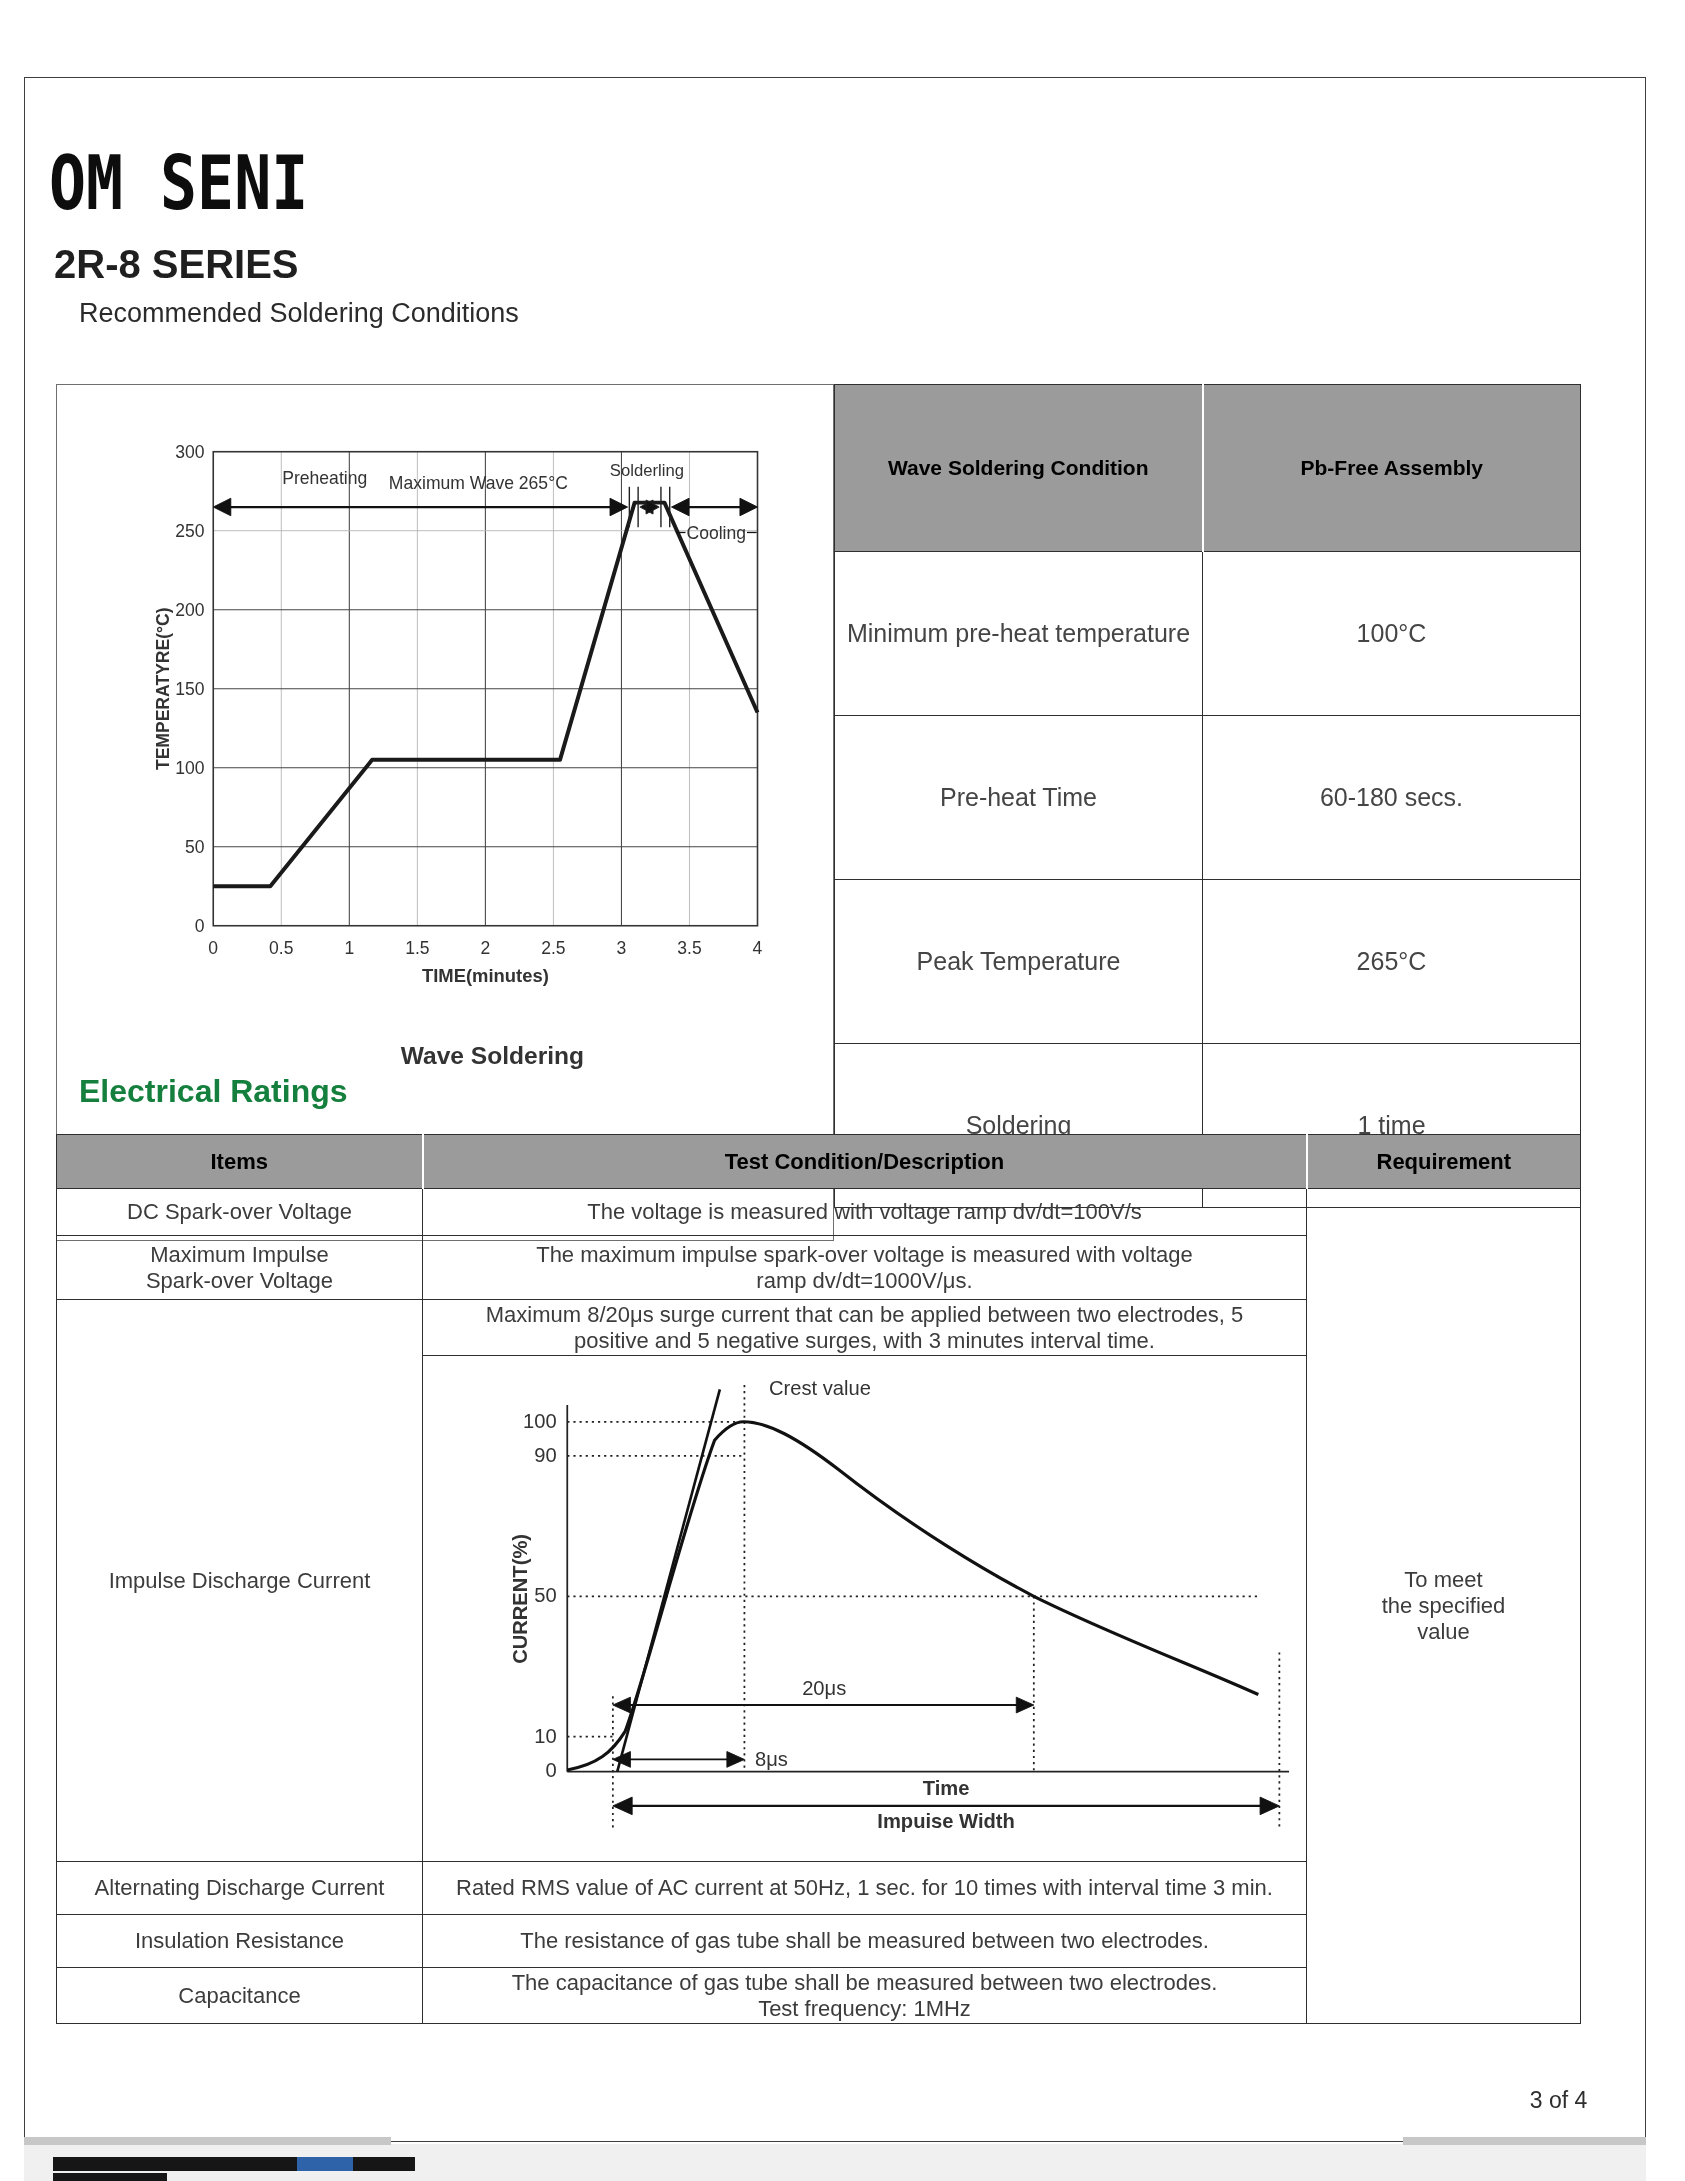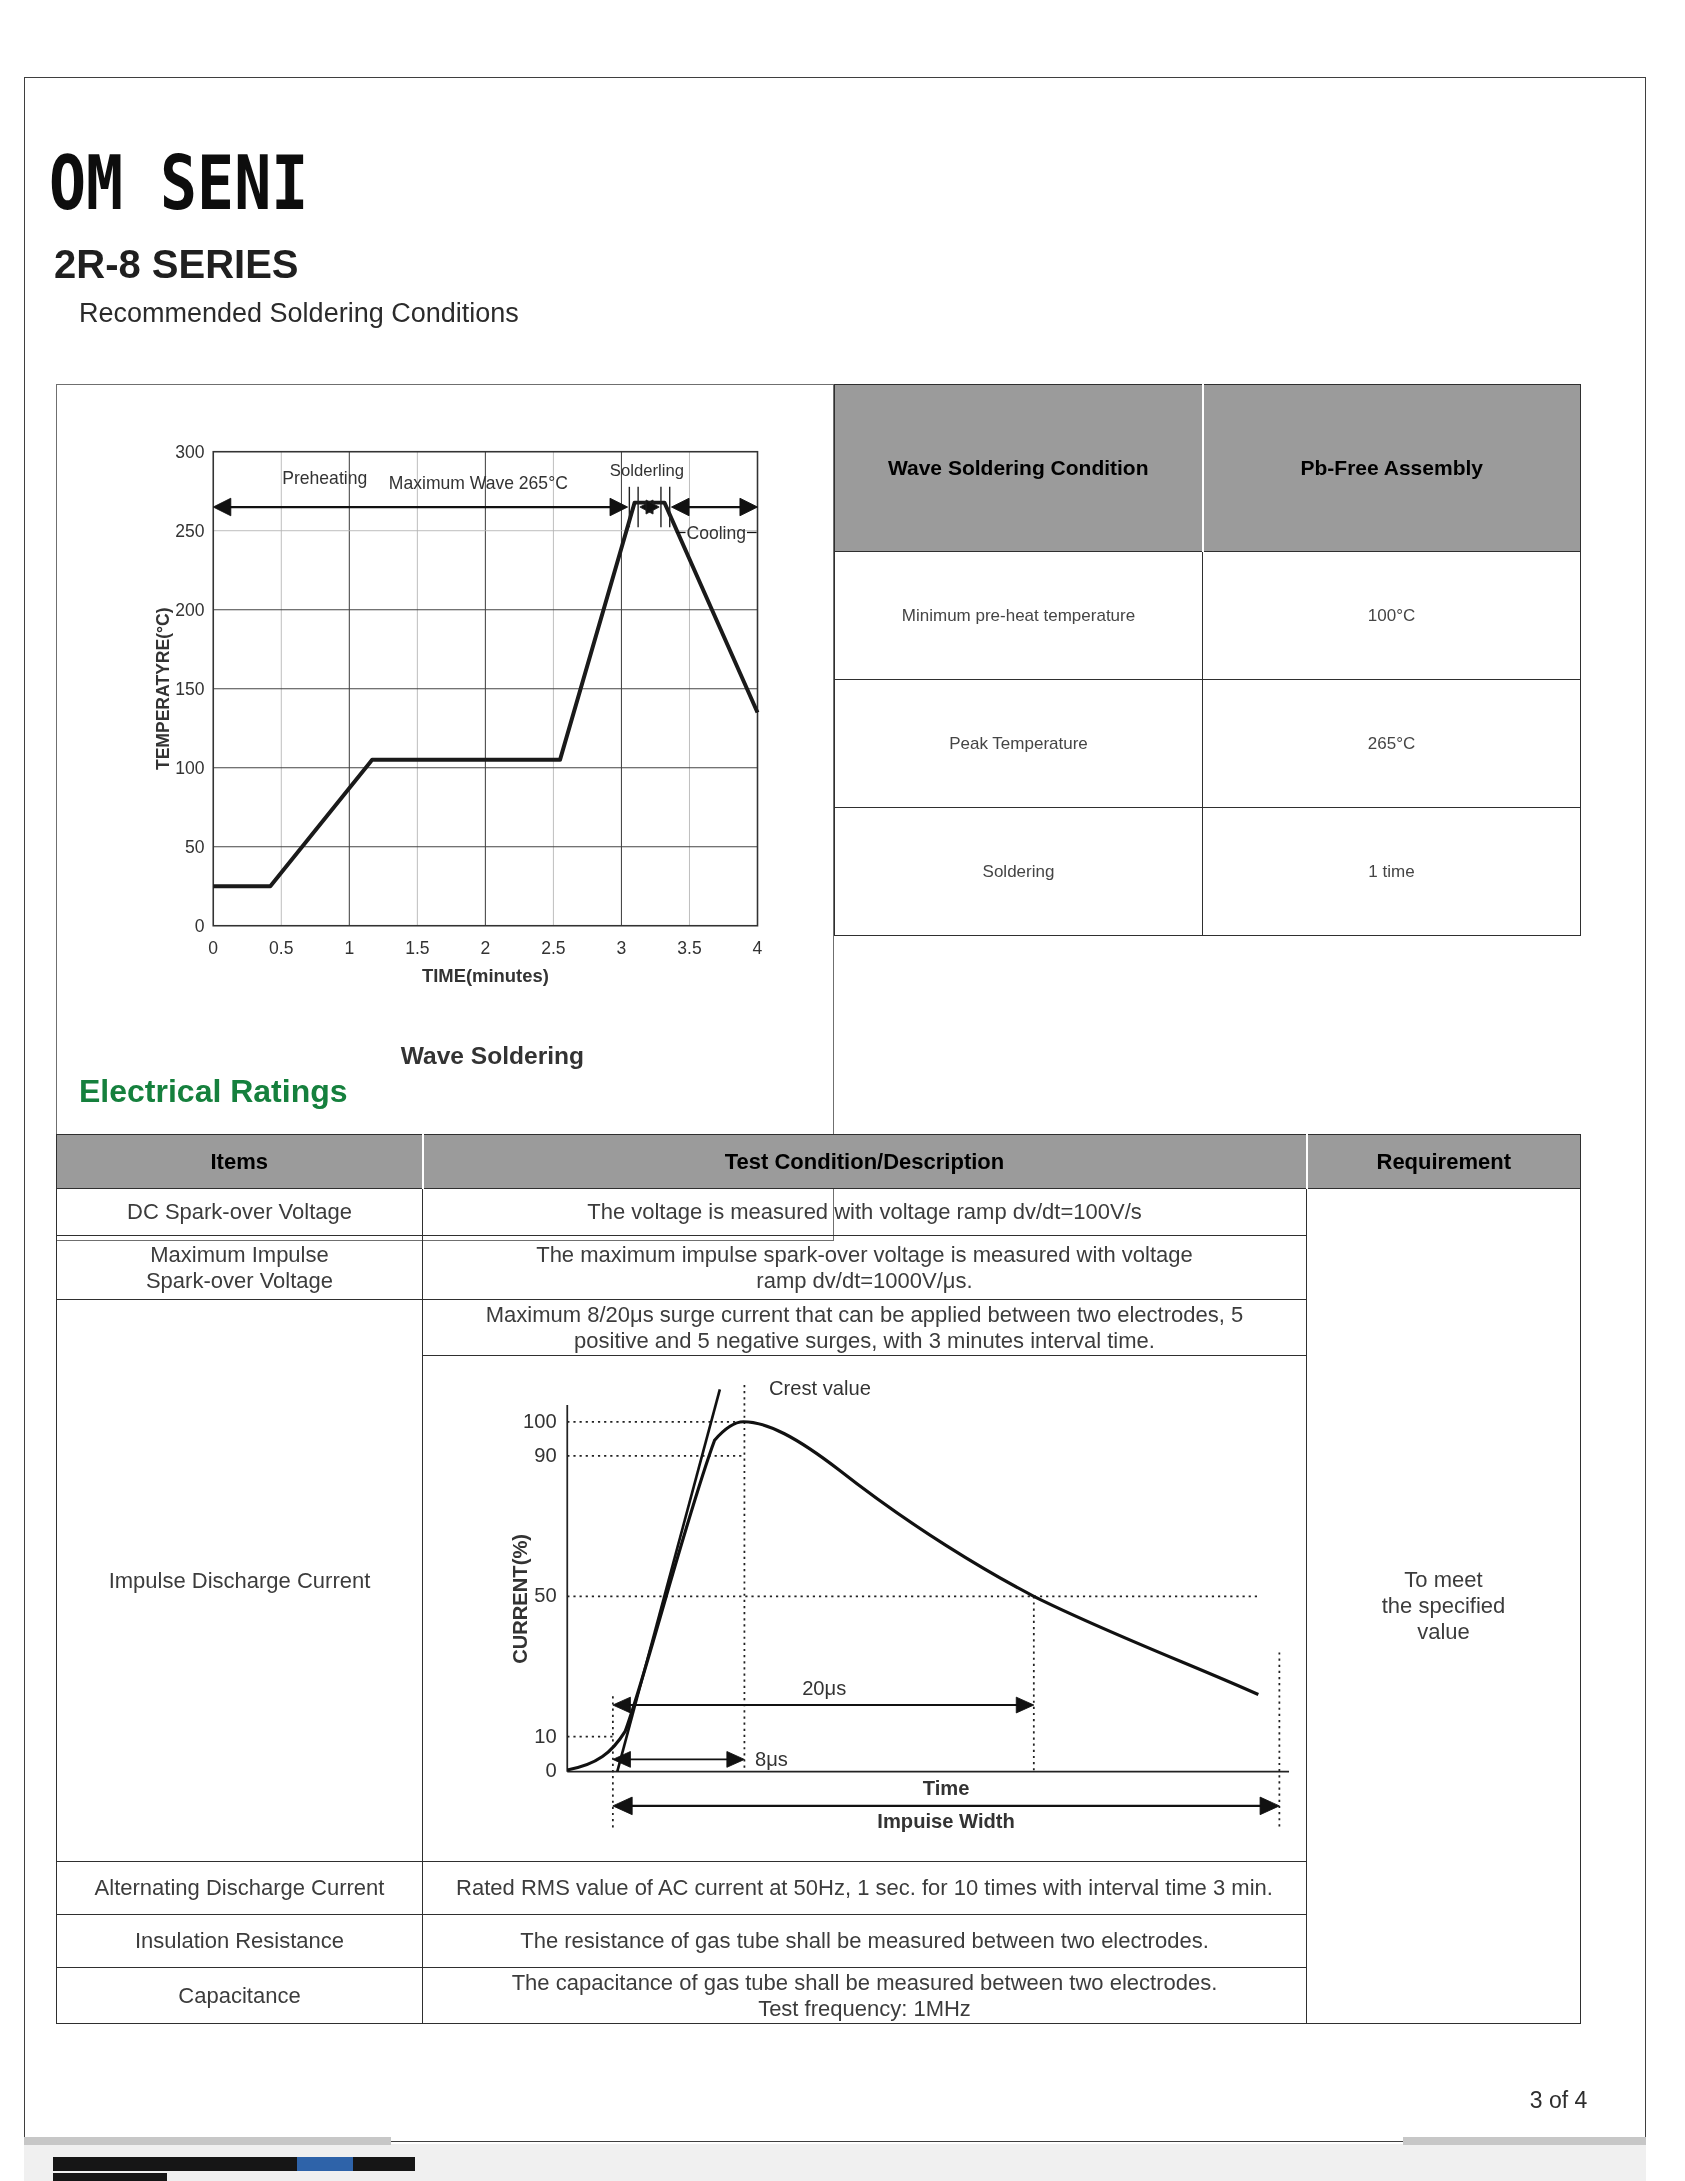--- a/index.html
+++ b/index.html
@@ -16,21 +16,21 @@
   .wave-box{left:56px;top:384px;width:778px;height:857px;border:0.9px solid #6f6f6f;box-sizing:border-box;}
   .tbl-wrap1{left:834px;top:384px;}
   .tbl-wrap2{left:56px;top:1134px;}
   table{border-collapse:collapse;table-layout:fixed;}
   .wave-table{width:746px;}
   .er-table{width:1524px;}
   th,td{border:1.8px solid #2f2f2f;text-align:center;vertical-align:middle;padding:0 5.3px;box-sizing:border-box;}
   th{background:#9b9b9b;color:#000000;font-weight:bold;font-size:22px;}
   th + th{border-left:2.6px solid #ffffff;}
   .wave-table .hrow th{height:167px;font-size:21px;}
-  .wave-table .drow td{height:128px;font-size:17px;color:#454545;}
+  .wave-table .drow td{height:164px;font-size:25px;color:#454545;}
   .er-table .hrow th{height:54px;}
   .er-table td{font-size:22px;color:#3c3c3c;}
   .preline{white-space:pre-line;}
   .r1{height:47px;} .r2{height:64px;} .r3{height:56px;} .rchart{height:499px;}
   .r4{height:53px;} .r5{height:53px;} .r6{height:56px;}
   .chart-cell{padding:0;}
   .req-cell{font-size:22px;}
   svg text{font-family:"Liberation Sans",sans-serif;fill:#333333;}
   .page-num{left:1497px;top:2087px;width:123px;text-align:center;font-size:23px;color:#2e2e2e;}
   .bottom-area{left:24px;top:2144px;width:1622px;height:37px;background:#f0f0f0;}
@@ -131,20 +131,24 @@
       <tbody>
           <tr class="hrow">
         <th>Wave Soldering Condition</th>
         <th>Pb-Free Assembly</th>
       </tr>
       <tr class="drow">
         <td>Minimum pre-heat temperature</td>
         <td>100°C</td>
       </tr>
       <tr class="drow">
+        <td>Pre-heat Time</td>
+        <td>60-180 secs.</td>
+      </tr>
+      <tr class="drow">
         <td>Peak Temperature</td>
         <td>265°C</td>
       </tr>
       <tr class="drow">
         <td>Soldering</td>
         <td>1 time</td>
       </tr>
     </tbody>
       </table>
   </div>

